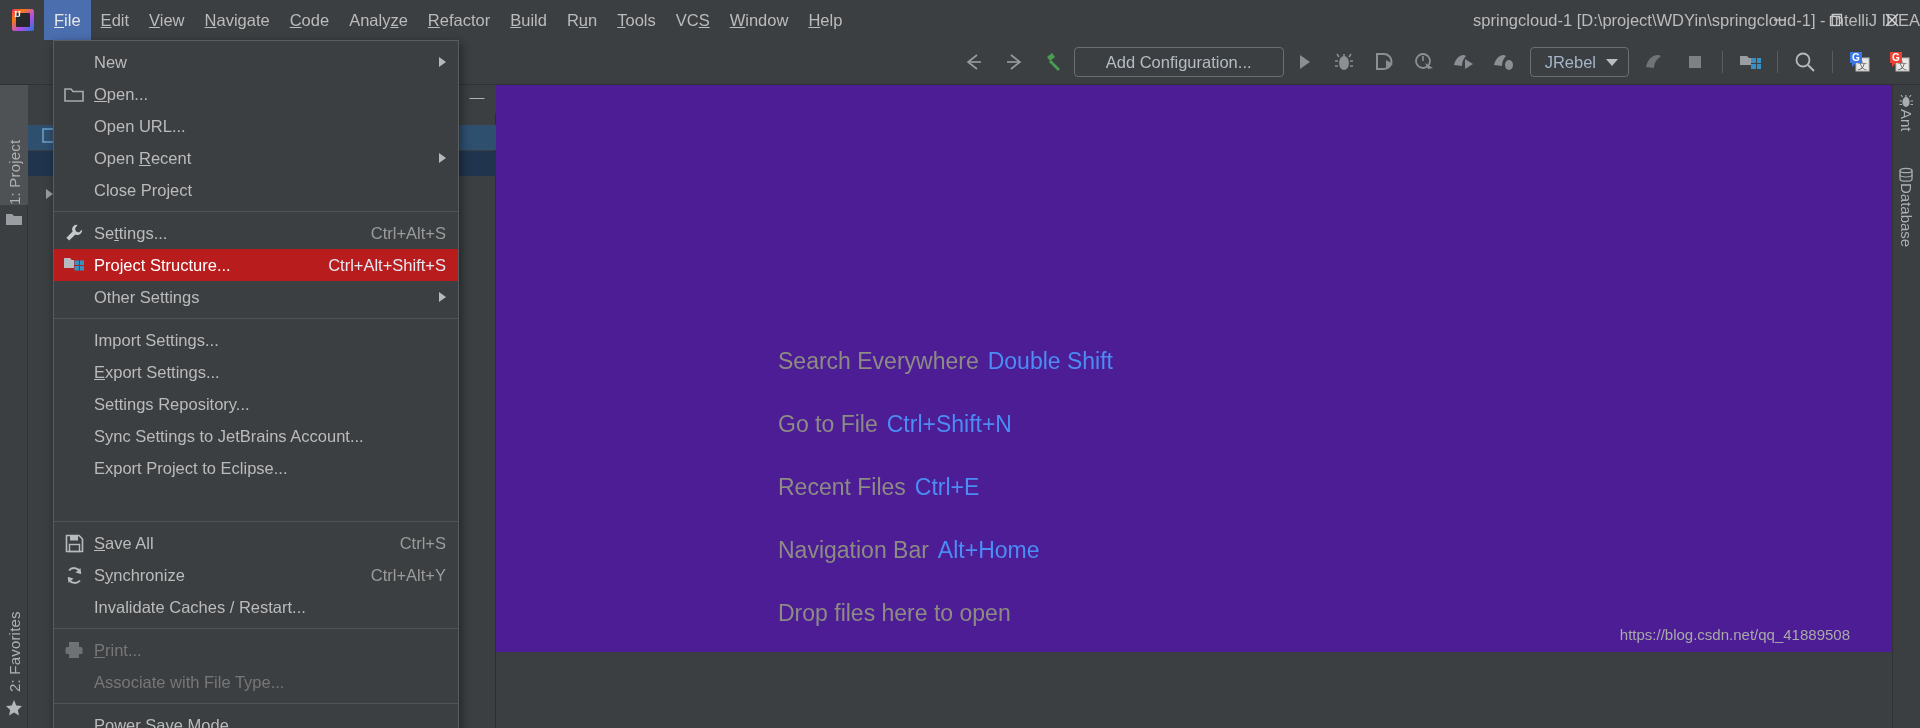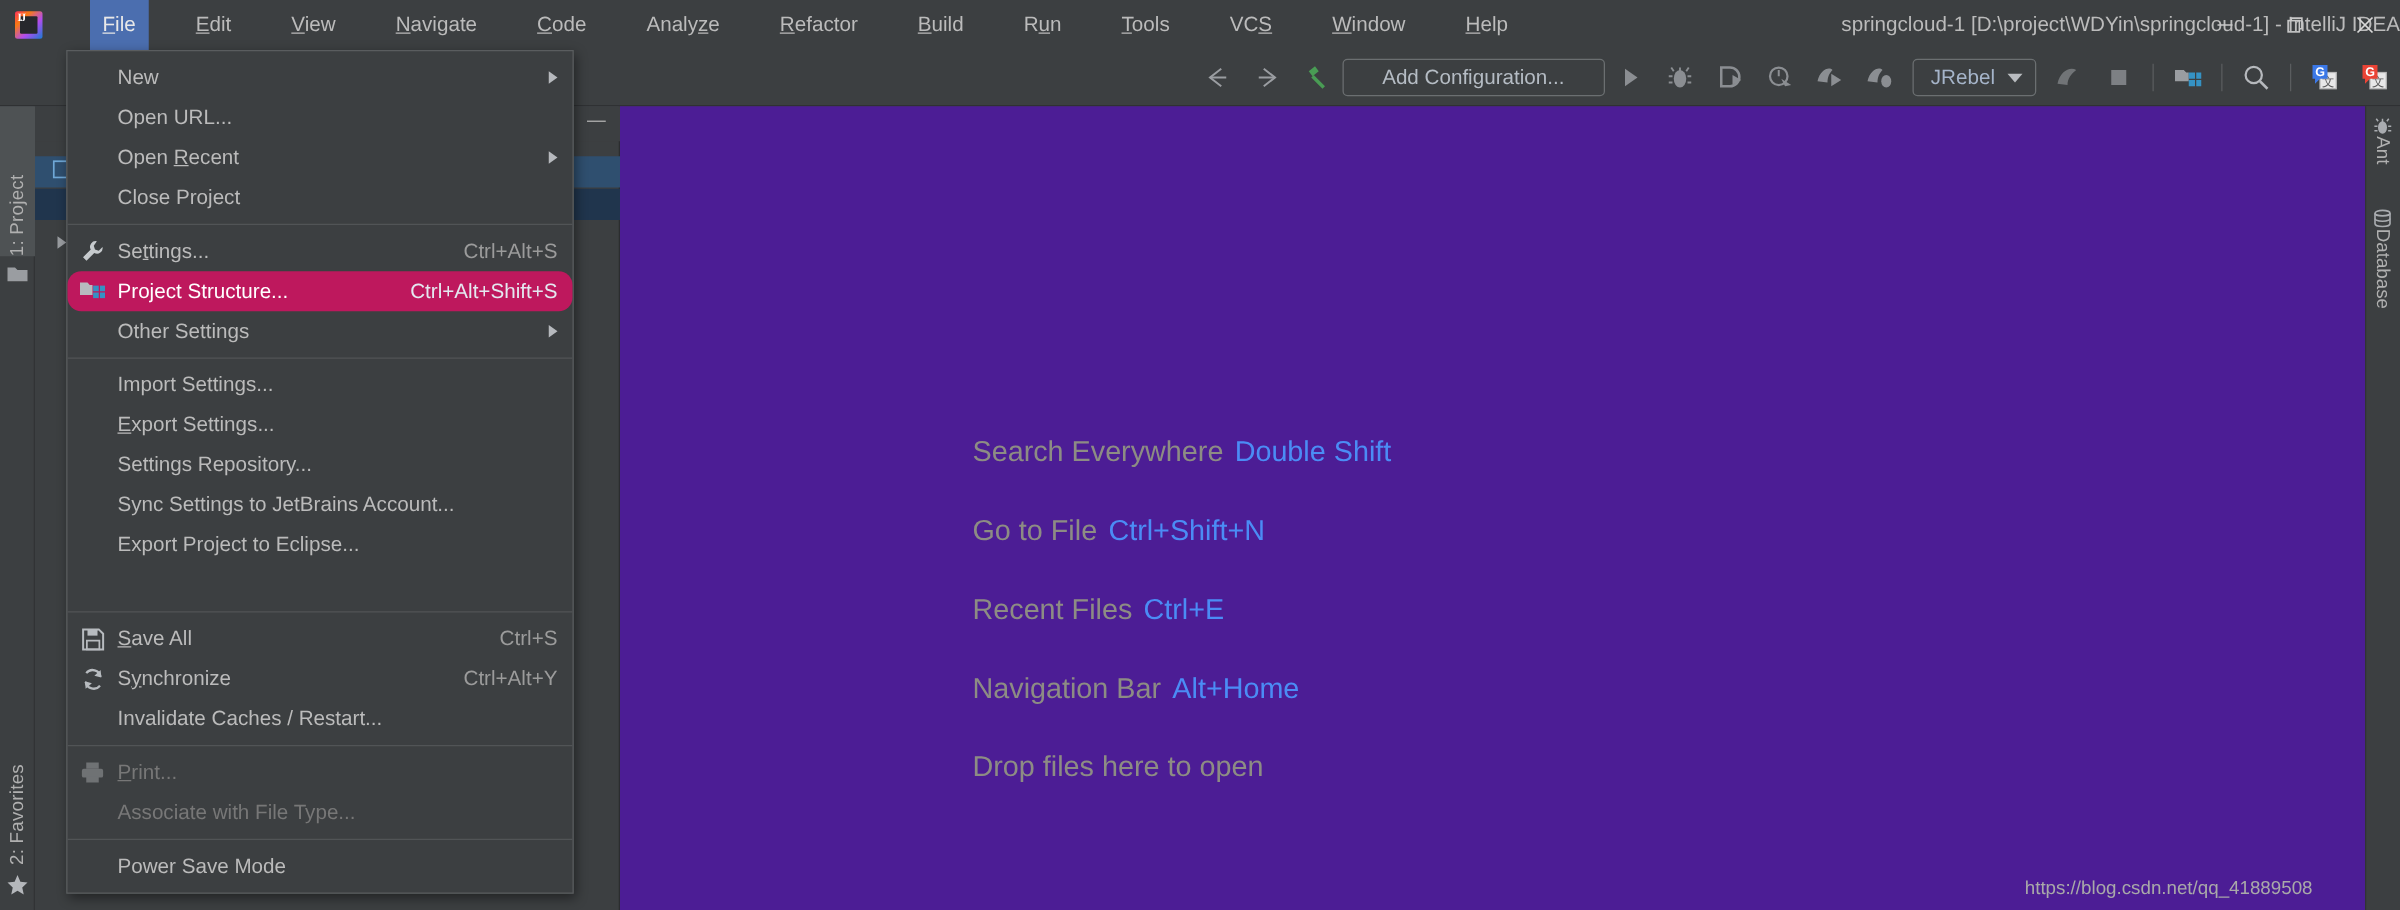--- a/index.html
+++ b/index.html
@@ -4,21 +4,21 @@
 <title>IntelliJ IDEA</title>
 <style>
   * { box-sizing: border-box; margin: 0; padding: 0; }
   html, body {
     width: 1920px; height: 728px;
     overflow: hidden;
     background: #3c3f41;
     font-family: "Liberation Sans", sans-serif;
     -webkit-font-smoothing: antialiased;
   }
-  #app { position: relative; width: 1920px; height: 728px; background: #3c3f41; }
+  #app { position: relative; width: 1920px; height: 652px; background: #3c3f41; }
 
   
   .titlebar {
     position: absolute; top: 0; left: 0; width: 1920px; height: 40px;
     background: #3c3f41;
     display: flex; align-items: center;
   }
   .ij-logo {
     width: 26px; height: 26px; margin-left: 10px; margin-right: 8px;
     position: relative; flex: 0 0 auto;
@@ -34,21 +34,21 @@
   }
   .ij-logo .ij {
     position: absolute; left: 0; top: 0; width: 14px; height: 14px;
     color: #fff; font-size: 9px; line-height: 14px; text-align: center;
     font-family: "Liberation Serif", serif; font-weight: bold; letter-spacing: -1px;
   }
 
   .menubar { display: flex; align-items: center; height: 40px; }
   .menubar .mi {
     padding: 0 10px; height: 40px; line-height: 40px;
-    color: #bbbbbb; font-size: 16.5px; white-space: nowrap; cursor: default; margin-left: 28px;
+    color: #bbbbbb; font-size: 16.5px; white-space: nowrap; cursor: default;
   }
   .menubar .mi.active { background: #4b6eaf; color: #e8e8e8; }
   .menubar .mi u { text-decoration: underline; }
 
   .title-text {
     position: absolute; left: 0; right: 0; top: 0; height: 40px; line-height: 40px;
     text-align: right; color: #bbbbbb; font-size: 16.5px; pointer-events: none;
     white-space: nowrap;
   }
   .win-controls {
@@ -164,21 +164,21 @@
     background: #3c3f41; border: 1px solid #5a5d5f;
     padding: 5px 0 5px 0; z-index: 50;
     box-shadow: 2px 3px 9px rgba(0,0,0,.45);
   }
   .menu-item {
     position: relative; display: flex; align-items: center;
     height: 32px; padding: 0 12px 0 0; color: #bbbbbb; font-size: 16.5px;
     white-space: nowrap;
     justify-content: flex-end;
   }
-  .menu-item.sel { background: #be185d; color: #ffffff; border-radius: 11px; }
+  .menu-item.sel { background: #b91c1c; color: #ffffff; }
   .menu-item.disabled { color: #777777; }
   .menu-item .mi-icon {
     width: 40px; min-width: 40px; height: 32px;
     display: flex; align-items: center; justify-content: center; color: #a7acb0;
   }
   .menu-item .mi-label { flex: 1 1 auto; }
   .menu-item .mi-label u { text-decoration: underline; }
   .menu-item .mi-accel { color: #9b9b9b; font-size: 16.5px; padding-left: 24px; }
   .menu-item.sel .mi-accel { color: #e4e8f0; }
   .menu-item .mi-arrow {
@@ -417,20 +417,28 @@
     <div class="watermark">https://blog.csdn.net/qq_41889508</div>
   </div>
 
   <div class="menu-popup" id="file-menu">
       <div class="menu-item">
         <span class="mi-icon"></span>
         <span class="mi-label">New</span>
         <span class="mi-arrow"></span>
       </div>
       <div class="menu-item">
+        <span class="mi-icon">
+          <svg width="20" height="17" viewBox="0 0 20 17">
+            <path d="M1 3 H7 L9 5.5 H19 V15 H1 Z" fill="none" stroke="#a7acb0" stroke-width="1.6"></path>
+          </svg>
+        </span>
+        <span class="mi-label"><u>O</u>pen...</span>
+      </div>
+      <div class="menu-item">
         <span class="mi-icon"></span>
         <span class="mi-label">Open URL...</span>
       </div>
       <div class="menu-item">
         <span class="mi-icon"></span>
         <span class="mi-label">Open <u>R</u>ecent</span>
         <span class="mi-arrow"></span>
       </div>
       <div class="menu-item">
         <span class="mi-icon"></span>

